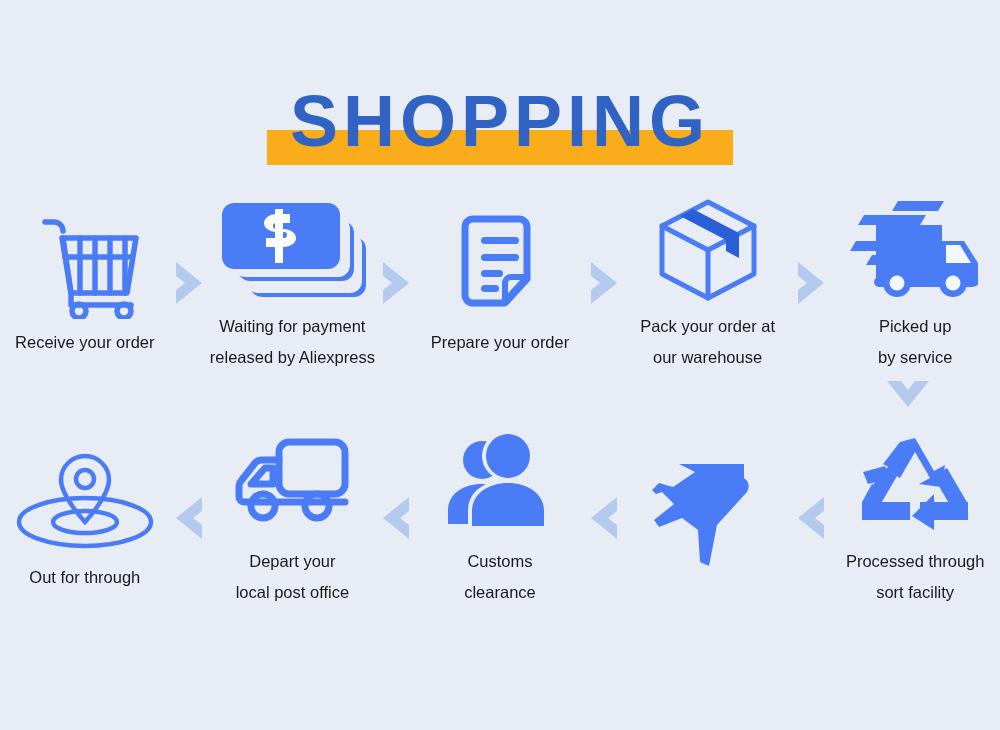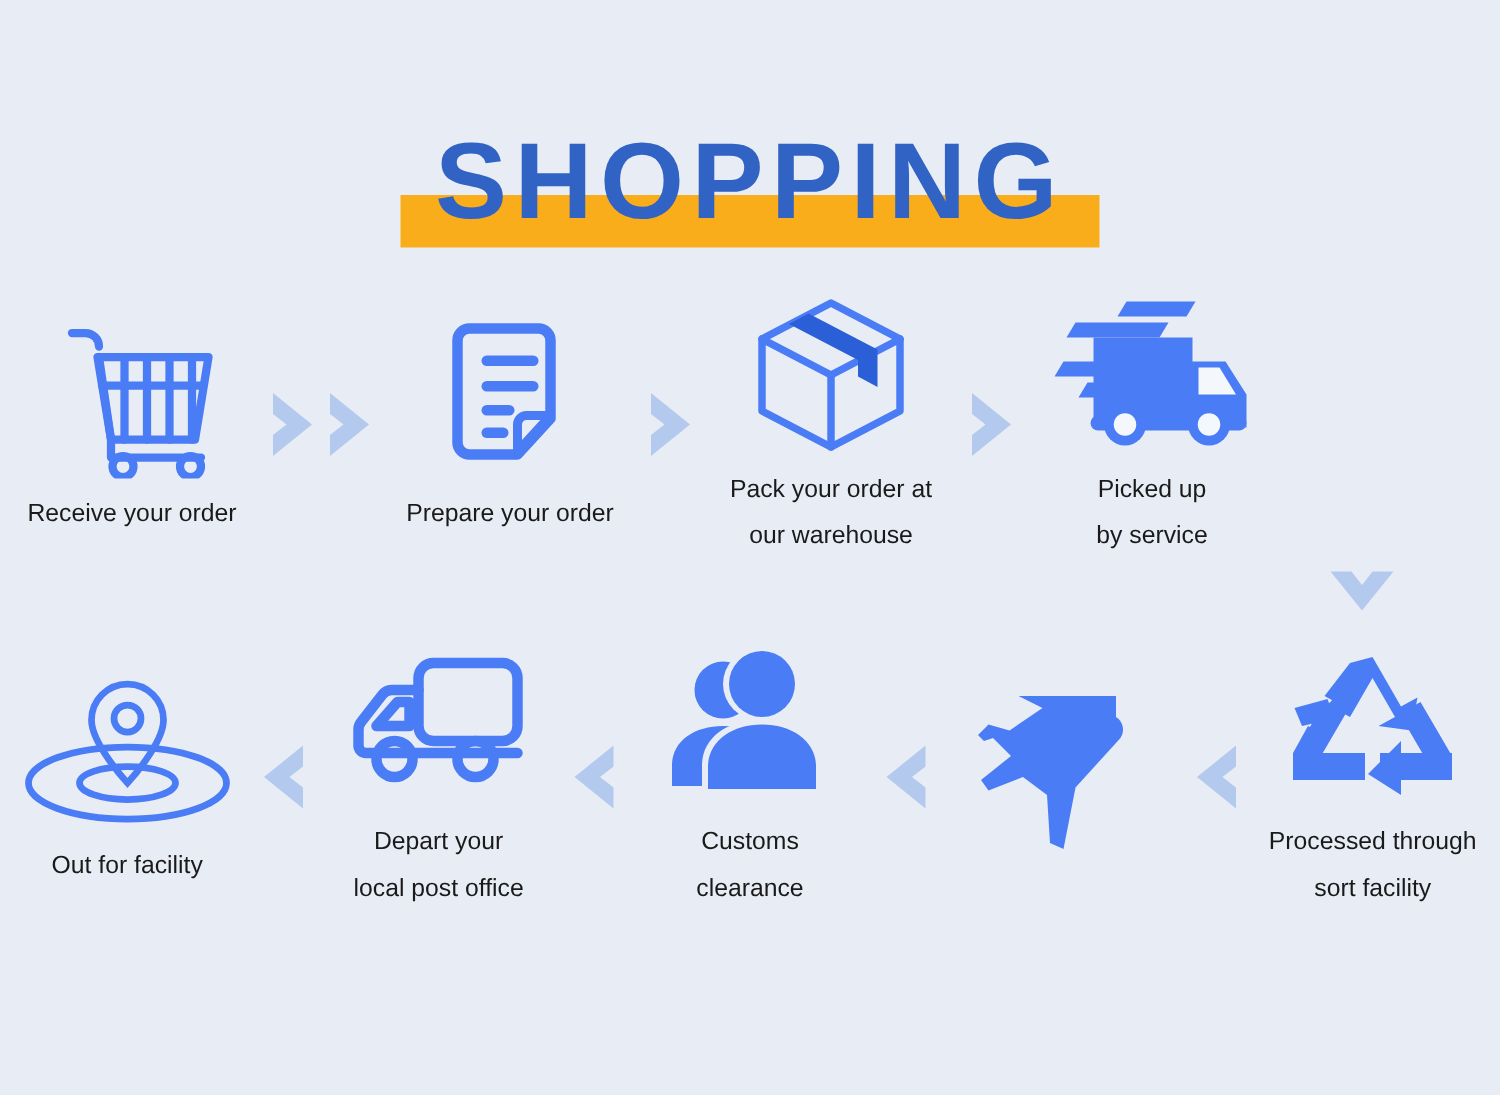--- a/index.html
+++ b/index.html
@@ -126,20 +126,39 @@
     </div>
     <div class="step-label">Receive your order</div>
   </div>
 
   <div class="arrow-box">
     <svg width="34" height="46" viewBox="0 0 34 46">
       <path d="M4 2 L30 23 L4 44 L4 30 L13 23 L4 16 Z" fill="#b4c9ee"></path>
     </svg>
   </div>
 
+  <div class="step">
+    <div class="icon-box">
+      <svg width="160" height="108" viewBox="0 0 160 108">
+        <rect x="38" y="42" width="116" height="60" rx="12" fill="#4a7cf5"></rect>
+        <rect x="34" y="38" width="116" height="60" rx="12" fill="#e8edf5"></rect>
+        <rect x="26" y="26" width="116" height="60" rx="12" fill="#4a7cf5"></rect>
+        <rect x="22" y="22" width="116" height="60" rx="12" fill="#e8edf5"></rect>
+        <rect x="10" y="8" width="118" height="66" rx="12" fill="#4a7cf5"></rect>
+        <g fill="#ffffff">
+          <rect x="63" y="14" width="8" height="54"></rect>
+          <path d="M52 28 a12 9 0 0 1 12 -9 h14 v9 h-14 a3 3 0 0 0 0 6 h8
+                   a12 9 0 0 1 0 18 h-18 v-9 h18 a3 3 0 0 0 0 -6 h-8
+                   a12 9 0 0 1 -12 -9 z"></path>
+        </g>
+      </svg>
+    </div>
+    <div class="step-label">Waiting for payment
+released by Aliexpress</div>
+  </div>
 
   <div class="arrow-box">
     <svg width="34" height="46" viewBox="0 0 34 46">
       <path d="M4 2 L30 23 L4 44 L4 30 L13 23 L4 16 Z" fill="#b4c9ee"></path>
     </svg>
   </div>
 
   <div class="step">
     <div class="icon-box">
       <svg width="90" height="108" viewBox="0 0 90 108">
@@ -219,21 +238,21 @@
     <div class="icon-box">
       <svg width="144" height="108" viewBox="0 0 144 108">
         <g fill="none" stroke="#4a7cf5" stroke-width="4.5">
           <ellipse cx="72" cy="76" rx="66" ry="24"></ellipse>
           <ellipse cx="72" cy="76" rx="32" ry="11"></ellipse>
           <path d="M72 10 a24 24 0 0 1 24 24 c0 16 -24 42 -24 42 s-24 -26 -24 -42 a24 24 0 0 1 24 -24 z"></path>
           <circle cx="72" cy="33" r="9"></circle>
         </g>
       </svg>
     </div>
-    <div class="step-label">Out for facility</div>
+    <div class="step-label">Out for through</div>
   </div>
 
   <div class="arrow-box">
     <svg width="34" height="46" viewBox="0 0 34 46">
       <path d="M30 2 L4 23 L30 44 L30 30 L21 23 L30 16 Z" fill="#b4c9ee"></path>
     </svg>
   </div>
 
   <div class="step">
     <div class="icon-box">

